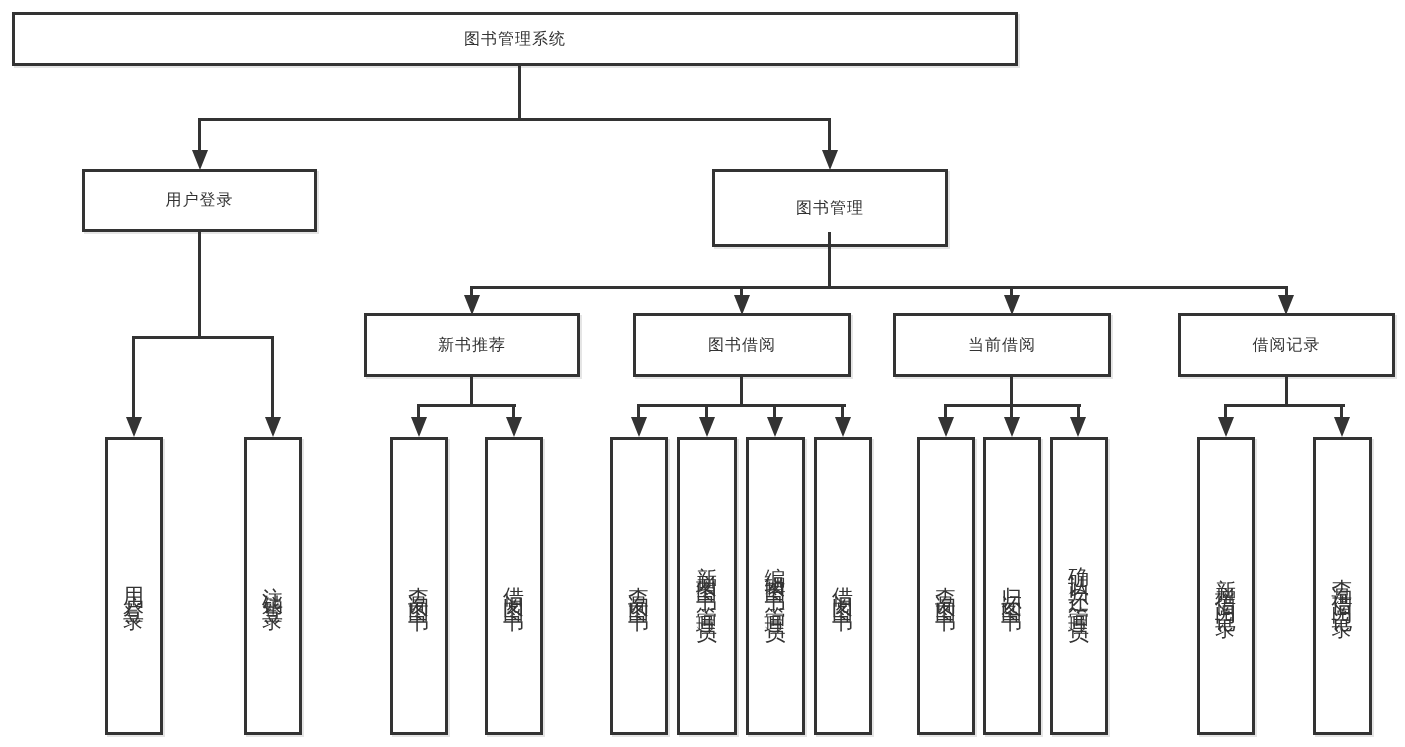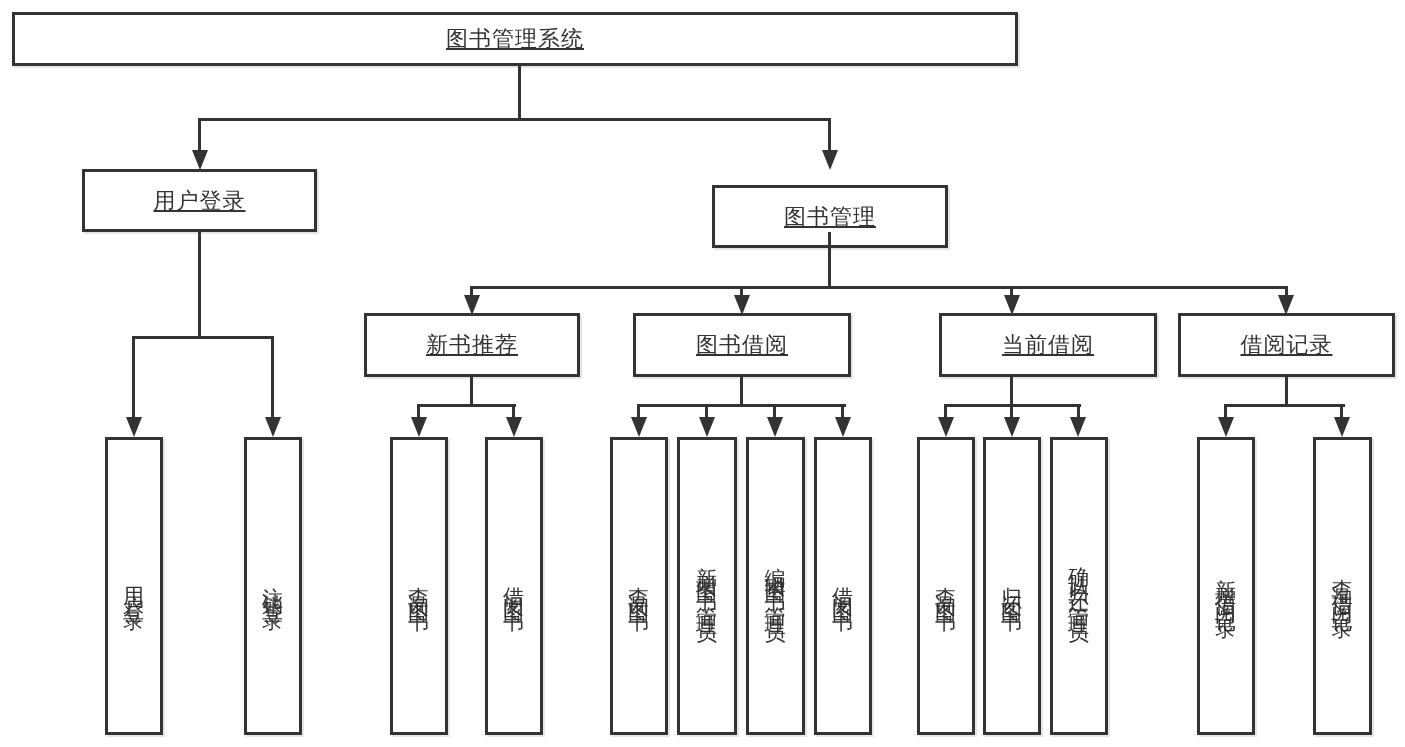--- a/index.html
+++ b/index.html
@@ -19,21 +19,21 @@
     overflow:hidden;
   }
   .box{
     position:absolute;
     box-sizing:border-box;
     background:var(--box);
     border:3px solid var(--line);
     display:flex;align-items:center;justify-content:center;
     box-shadow:2px 2px 0 rgba(0,0,0,0.10);
   }
-  .h-label{font-size:22px;letter-spacing:1px;white-space:nowrap;text-decoration:underline;}
+  .h-label{font-size:16px;letter-spacing:1px;white-space:nowrap;}
   .v-label{
     writing-mode:vertical-rl;
     text-orientation:mixed;
     font-size:21px;
     letter-spacing:8px;
     line-height:1;
     white-space:nowrap;
   }
   i.vl,i.hl{position:absolute;display:block;background:var(--line);}
   i.vl{width:3px;}
@@ -66,21 +66,21 @@
   <i class="vl" style="left:518px;top:66px;height:52px"></i>
   <i class="hl" style="left:198px;top:118px;width:633px"></i>
   <i class="vl" style="left:198px;top:118px;height:34px"></i>
   <i class="ah" style="left:192px;top:150px"></i>
   <i class="vl" style="left:828px;top:118px;height:34px"></i>
   <i class="ah" style="left:822px;top:150px"></i>
 
   <div class="box" style="left:82px;top:169px;width:235px;height:63px">
     <span class="h-label">用户登录</span>
   </div>
-  <div class="box" style="left:712px;top:185px;width:236px;height:63px">
+  <div class="box" style="left:712px;top:169px;width:236px;height:78px">
     <span class="h-label">图书管理</span>
   </div>
 
   <i class="vl" style="left:198px;top:232px;height:104px"></i>
   <i class="hl" style="left:132px;top:336px;width:142px"></i>
   <i class="vl" style="left:132px;top:336px;height:83px"></i>
   <i class="ah" style="left:126px;top:417px"></i>
   <i class="vl" style="left:271px;top:336px;height:83px"></i>
   <i class="ah" style="left:265px;top:417px"></i>
 
@@ -94,21 +94,21 @@
   <i class="ah" style="left:1004px;top:295px"></i>
   <i class="vl" style="left:1285px;top:286px;height:11px"></i>
   <i class="ah" style="left:1278px;top:295px"></i>
 
   <div class="box" style="left:364px;top:313px;width:216px;height:64px">
     <span class="h-label">新书推荐</span>
   </div>
   <div class="box" style="left:633px;top:313px;width:218px;height:64px">
     <span class="h-label">图书借阅</span>
   </div>
-  <div class="box" style="left:939px;top:313px;width:218px;height:64px">
+  <div class="box" style="left:893px;top:313px;width:218px;height:64px">
     <span class="h-label">当前借阅</span>
   </div>
   <div class="box" style="left:1178px;top:313px;width:217px;height:64px">
     <span class="h-label">借阅记录</span>
   </div>
 
   <i class="vl" style="left:470px;top:377px;height:29px"></i>
   <i class="hl" style="left:417px;top:404px;width:99px"></i>
   <i class="vl" style="left:417px;top:404px;height:15px"></i>
   <i class="ah" style="left:411px;top:417px"></i>

